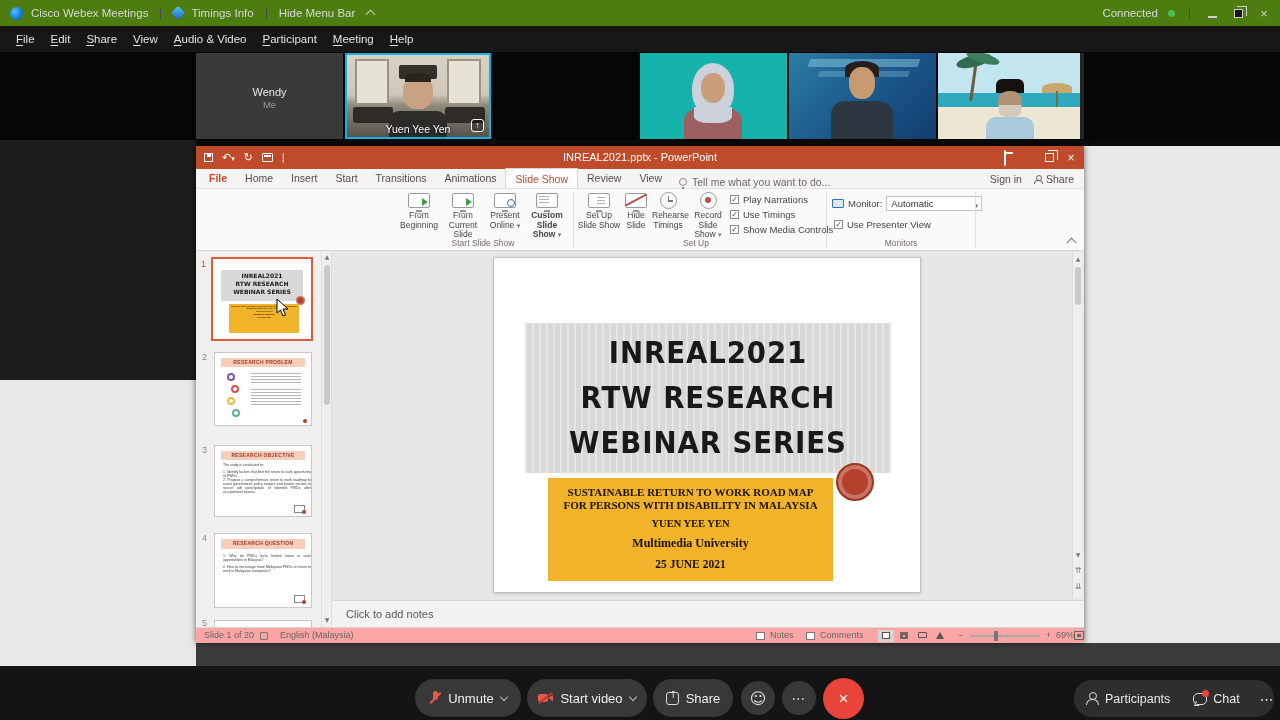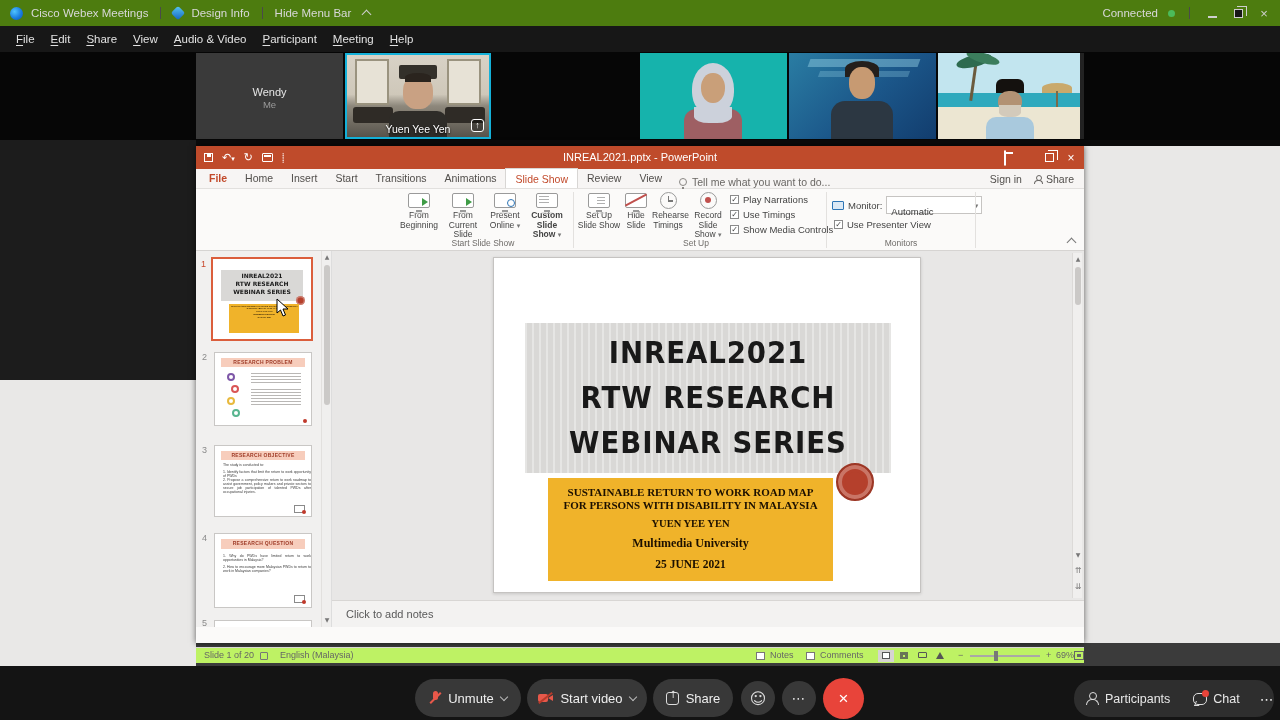--- a/index.html
+++ b/index.html
@@ -87,21 +87,21 @@
   .cicon:after{content:"";position:absolute;left:7px;top:7px;width:5px;height:1.5px;background:#777;}
   .cicon.rec:before{width:6px;height:6px;left:4px;top:4px;background:#c0504d;border-radius:50%;}
   .cicon.rec:after{display:none;}
   .dd{color:#777;font-size:7px;font-family:"DejaVu Sans",sans-serif;}
   .rsep{position:absolute;top:3px;width:1px;height:56px;background:#e3e1df;}
   .rgl{position:absolute;top:49px;font-size:8.5px;color:#6f6c69;text-align:center;}
   .rcheck{position:absolute;display:flex;align-items:center;gap:4px;font-size:9.5px;color:#444;}
   .cbox{width:9px;height:9px;border:1px solid #8a8a8a;background:#fff;font-size:8px;line-height:8px;text-align:center;color:#444;font-family:"DejaVu Sans",sans-serif;}
   .mon-row{position:absolute;display:flex;align-items:center;gap:4px;font-size:9.5px;color:#444;}
   .mon-icn{width:12px;height:9px;border:1.2px solid #2e75b5;border-radius:1px;background:#dce9f5;}
-  .mon-select{width:96px;height:15px;border:1px solid #c6c4c2;background:#fff;font-size:9.5px;line-height:13px;padding:8px 4px;color:#333;position:relative;}
+  .mon-select{width:96px;height:15px;border:1px solid #c6c4c2;background:#fff;font-size:9.5px;line-height:13px;padding:0 4px;color:#333;position:relative;}
   .mon-select .dd{position:absolute;right:3px;top:3px;}
   .ribbon-collapse{position:absolute;right:8px;top:48px;width:8px;height:8px;}
   .ribbon-collapse:before{content:"";position:absolute;left:0;top:2px;width:6px;height:6px;border-left:1.5px solid #777;border-top:1.5px solid #777;transform:rotate(45deg);}
 
   
   .thumbs{position:absolute;left:0;top:105px;width:136px;height:376px;background:#f1f0ef;border-right:1px solid #ddd;overflow:hidden;}
   .tnum{position:absolute;font-size:9px;color:#8a8a8a;}
   .tnum.sel{color:#c8472b;}
   .thumb{position:absolute;background:#fff;border:1px solid #c9c7c5;overflow:hidden;}
   .thumb.sel{border:2px solid #db5e3c;}
@@ -127,21 +127,21 @@
   .banner div{font-family:"DejaVu Sans",sans-serif;font-weight:800;font-size:30px;line-height:45px;color:#191919;letter-spacing:1px;transform:scaleX(.92);}
   .stamp{position:absolute;left:342px;top:205px;width:38px;height:38px;border-radius:50%;background:#b5402c;border:2px solid #9c3726;box-shadow:inset 0 0 0 4px rgba(255,255,255,.28),inset 0 0 0 7px rgba(181,64,44,1);}
   .ybox{position:absolute;left:54px;top:220px;width:285px;height:103px;background:#f0b32a;text-align:center;font-family:"Liberation Serif",serif;color:#1c1000;padding-top:8px;}
   .ybox .sub{font-weight:bold;font-size:11px;line-height:13px;padding:0 10px;}
   .ybox .auth{font-weight:bold;font-size:10.5px;margin-top:6px;}
   .ybox .org{font-weight:bold;font-size:12px;margin-top:7px;}
   .ybox .date{font-weight:bold;font-size:11.5px;margin-top:7px;}
 
   
   .notes{position:absolute;left:136px;top:454px;width:752px;height:27px;background:#f3f2f1;border-top:1px solid #d8d6d4;color:#595959;font-size:11px;line-height:26px;padding-left:14px;}
-  .status{position:absolute;left:0;top:481px;width:888px;height:16px;background:#bef264;border-top:1px solid #d8d6d4;font-size:9px;color:#666;margin-top:20px;}
+  .status{position:absolute;left:0;top:481px;width:888px;height:16px;background:#fca5a5;border-top:1px solid #d8d6d4;font-size:9px;color:#666;}
   .status .sitem{position:absolute;top:0;line-height:15px;}
   .book-icn{position:absolute;top:4px;width:8px;height:8px;border:1px solid #777;border-radius:1px;}
   .sicon{position:absolute;top:3.5px;width:9px;height:8px;border:1px solid #777;background:#fff;}
   .viewbtn{position:absolute;top:2px;width:16px;height:12px;text-align:center;}
   .viewbtn span{display:inline-block;margin-top:2px;}
   .vb-active{background:#d6d4d2;}
   .vb-norm{width:8px;height:7px;border:1px solid #555;background:#fff;}
   .vb-grid{width:8px;height:7px;background:repeating-linear-gradient(90deg,#555 0 3px,transparent 3px 5px),repeating-linear-gradient(#555 0 3px,transparent 3px 5px);opacity:.8;}
   .vb-read{width:9px;height:6px;border:1px solid #555;border-radius:1px 1px 0 0;}
   .vb-show{width:0;height:0;border-left:4px solid transparent;border-right:4px solid transparent;border-bottom:7px solid #555;}
@@ -187,21 +187,21 @@
 <body>
 
 <div class="screen">
 
   <div class="wx-top">
     <div class="left">
       <span class="wx-logo"></span>
       <span>Cisco Webex Meetings</span>
       <span class="wx-sep"></span>
       <span class="shield"></span>
-      <span>Design Info</span>
+      <span>Timings Info</span>
       <span class="wx-sep"></span>
       <span>Hide Menu Bar</span>
       <span class="chev-up"></span>
     </div>
     <div class="right">
       <span>Connected</span>
       <span class="dot-green"></span>
       <span class="wx-sep"></span>
       <span class="winbtn"><span class="minus-glyph"></span></span>
       <span class="winbtn"><span class="restore-glyph"></span></span>

